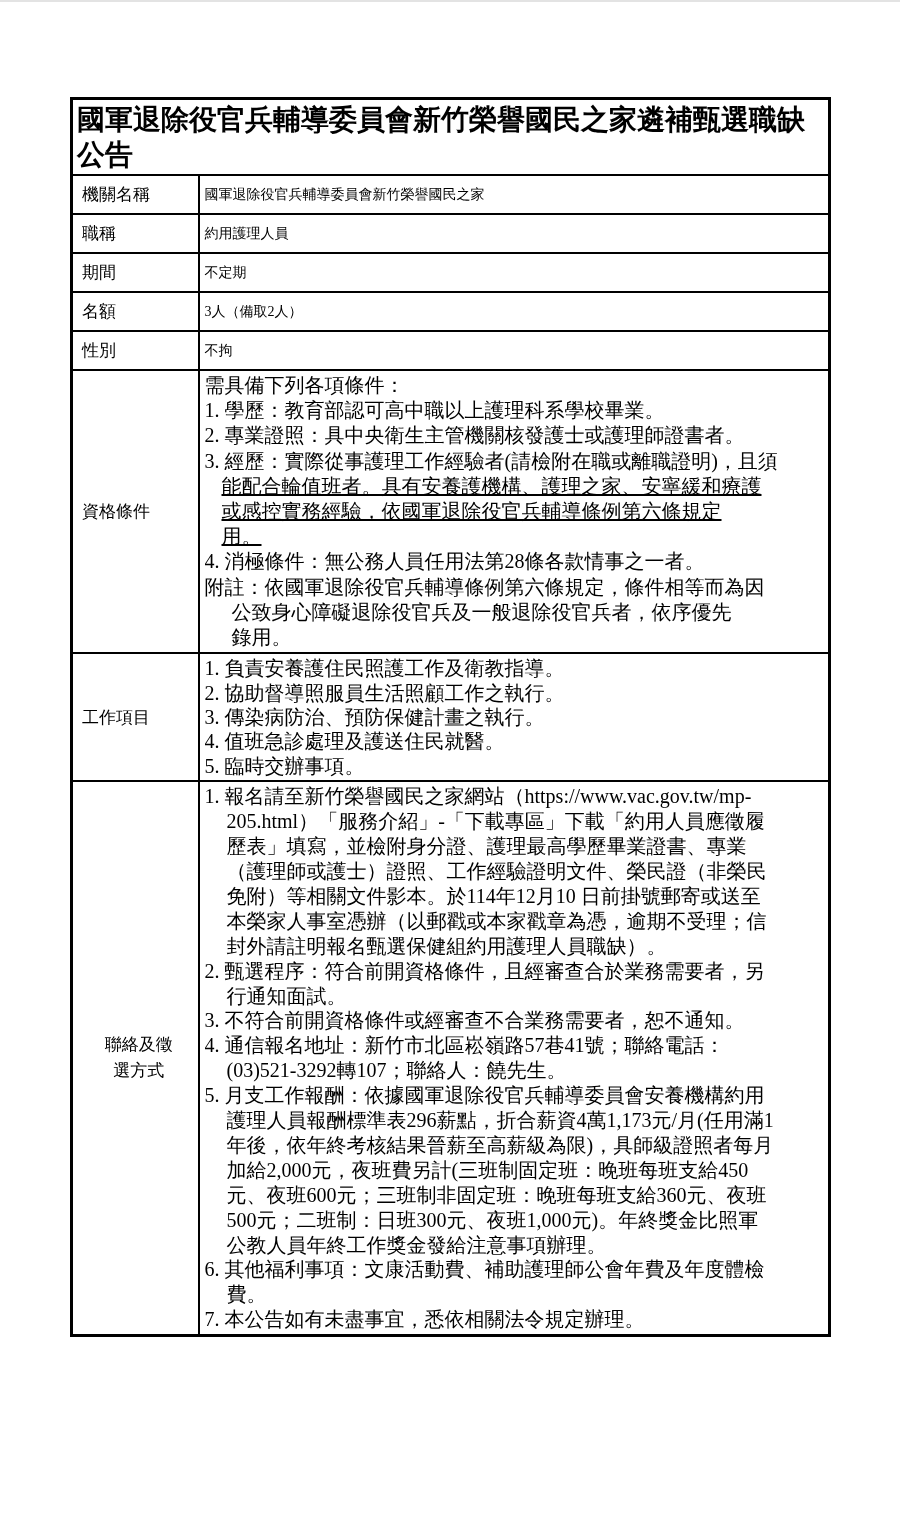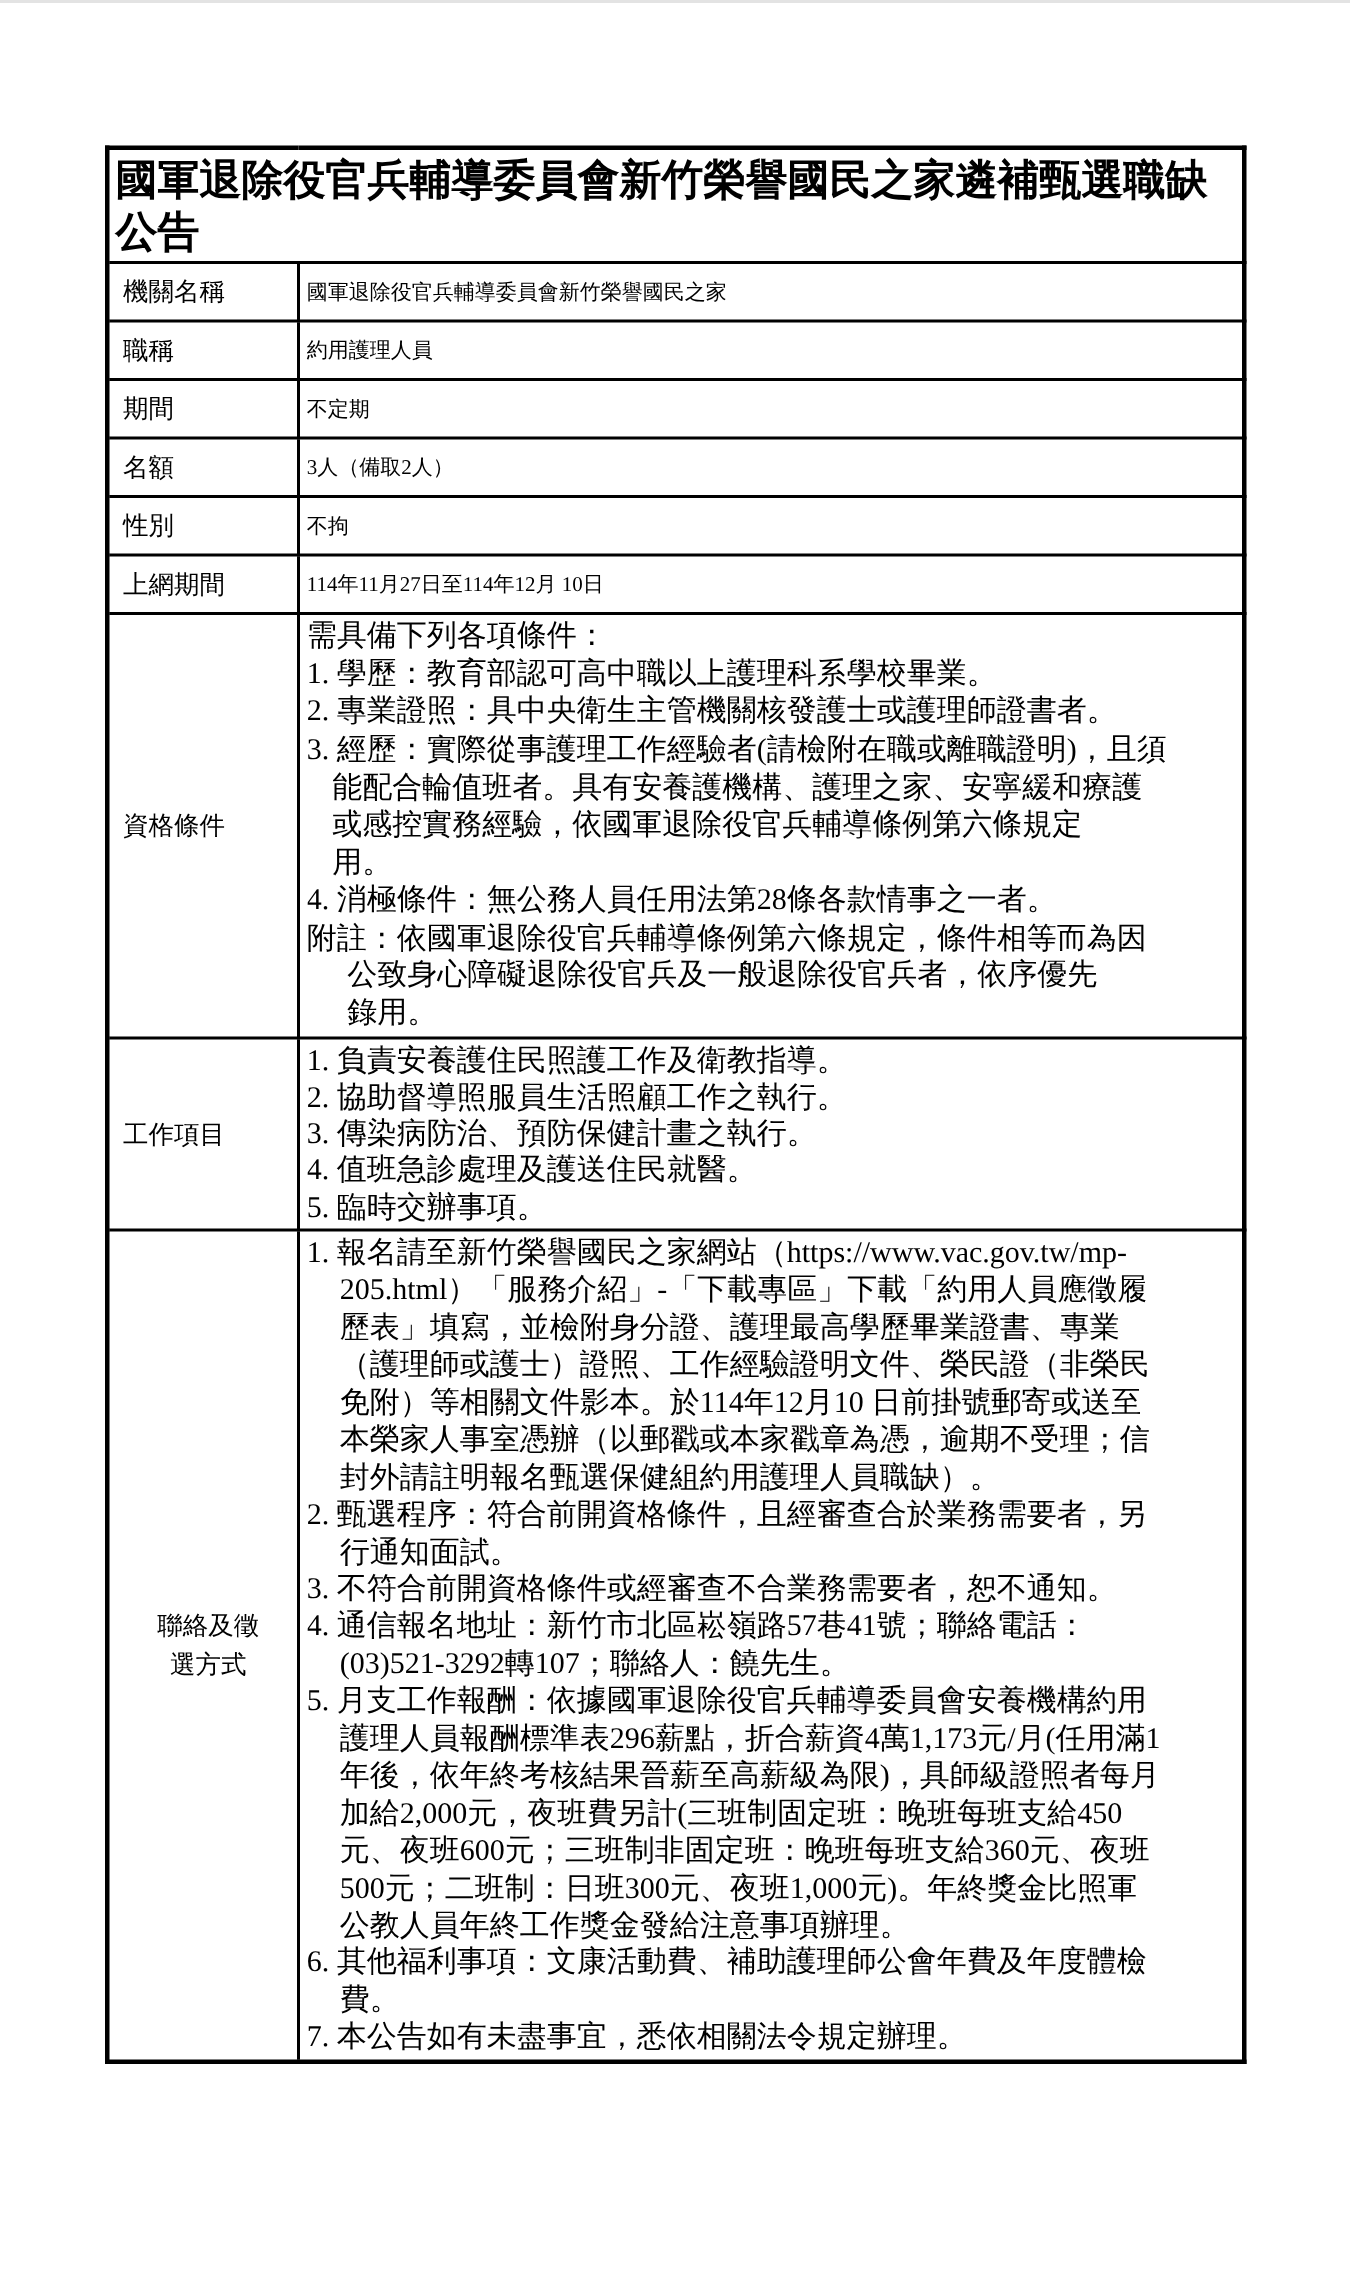--- a/index.html
+++ b/index.html
@@ -32,22 +32,22 @@
     white-space:nowrap;overflow:hidden;
   }
   .multi{
     vertical-align:top;padding:2px 3px 2px 5px;
     font-size:20px;
   }
   .multi .ln{white-space:pre;overflow:hidden;}
   .qual .ln{line-height:25.2px;}
   .duty .ln{line-height:24.4px;}
   .contact .ln{line-height:24.9px;}
-  .ind-a{padding-left:17px;}
-  .ind-b{padding-left:27px;font-family:Liberation Mono, monospace;}
+  .ind-a{padding-left:17px;text-decoration:underline;}
+  .ind-b{padding-left:27px;}
   .ind-c{padding-left:22px;}
   .lbl .lbl-line{line-height:26px;text-align:center;}
 </style>
 </head>
 <body>
 
 <div class="sheet">
   <div class="top-hairline"></div>
 
   <table class="announcement">
@@ -76,24 +76,20 @@
       <td class="lbl">期間</td>
       <td class="val">不定期</td>
     </tr>
     <tr class="simple">
       <td class="lbl">名額</td>
       <td class="val">3人（備取2人）</td>
     </tr>
     <tr class="simple">
       <td class="lbl">性別</td>
       <td class="val">不拘</td>
-    </tr>
-    <tr class="simple">
-      <td class="lbl">上網期間</td>
-      <td class="val">114年11月27日至114年12月 10日</td>
     </tr>
 
     <tr>
       <td class="lbl">資格條件</td>
       <td class="multi qual">
         <div class="ln">需具備下列各項條件：</div>
         <div class="ln">1. 學歷：教育部認可高中職以上護理科系學校畢業。</div>
         <div class="ln">2. 專業證照：具中央衛生主管機關核發護士或護理師證書者。</div>
         <div class="ln">3. 經歷：實際從事護理工作經驗者(請檢附在職或離職證明)，且須</div>
         <div class="ln ind-a">能配合輪值班者。具有安養護機構、護理之家、安寧緩和療護</div>

